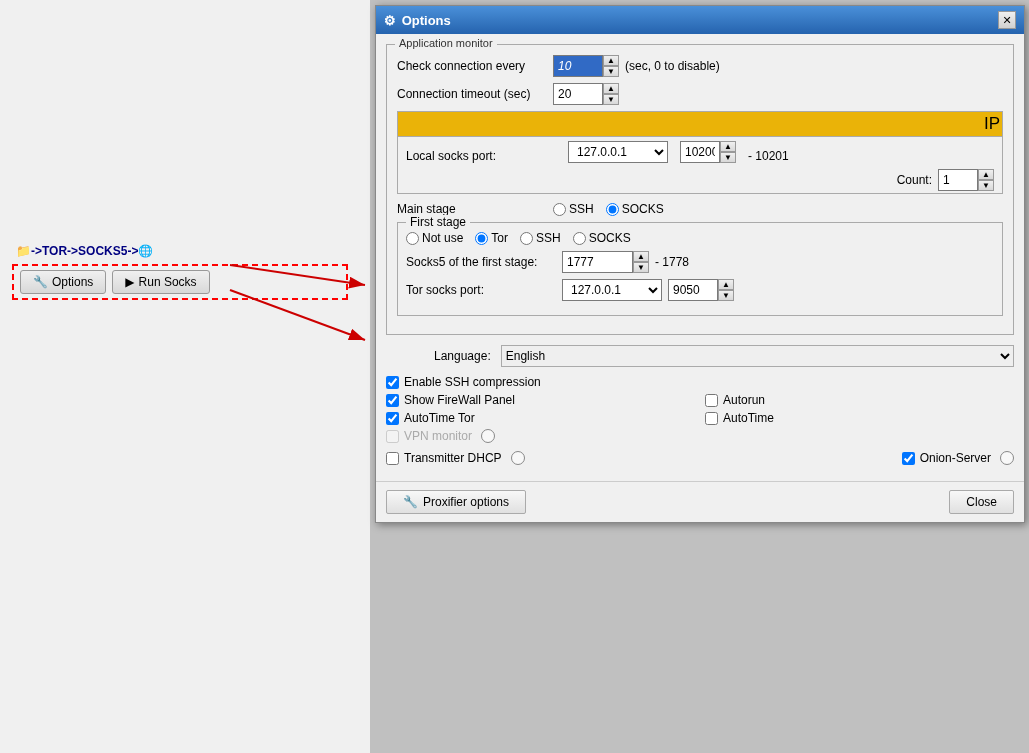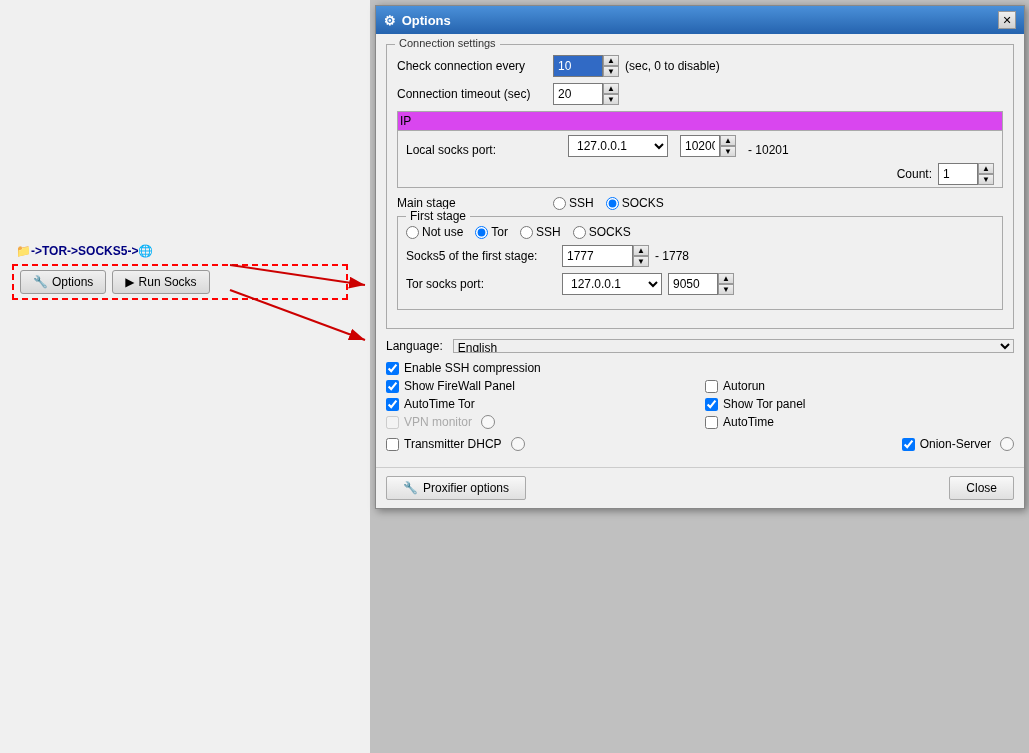--- a/index.html
+++ b/index.html
@@ -152,20 +152,21 @@
       border: 1px solid #7a7a7a;
       background: white;
       padding: 2px 4px;
       font-size: 12px;
       height: 22px;
     }
 
     .input-field.highlight {
       background: #316ac5;
       color: white;
+      font-style: italic;
     }
 
     .input-small { width: 50px; }
 
     
     .spinner {
       display: flex;
       align-items: center;
     }
 
@@ -187,24 +188,24 @@
       flex-direction: column;
     }
 
     
     .ip-section {
       border: 1px solid #aaa;
       margin-bottom: 8px;
     }
 
     .ip-header {
-      background: #d946ef;
-      text-align: left;
+      background: #eab308;
+      text-align: right;
       padding: 2px;
-      font-size: 12px;
+      font-size: 17px;
       border-bottom: 1px solid #aaa;
     }
 
     .ip-row {
       display: flex;
       align-items: flex-end;
       padding: 4px 8px;
       gap: 12px;
     }
 
@@ -251,20 +252,21 @@
       padding: 0 4px;
       font-size: 12px;
     }
 
     
     .lang-row {
       display: flex;
       align-items: center;
       gap: 10px;
       margin-bottom: 8px;
+      margin-left: 48px;
     }
 
     
     .checkbox-grid {
       display: grid;
       grid-template-columns: 1fr 1fr;
       gap: 4px 10px;
       margin-bottom: 8px;
     }
 
@@ -359,21 +361,21 @@
     <div class="dialog-title">
       <span>⚙</span>
       <span>Options</span>
     </div>
     <div class="dialog-close">✕</div>
   </div>
 
   <div class="dialog-body">
 
     <div class="group-box">
-      <span class="group-box-title">Connection settings</span>
+      <span class="group-box-title">Application monitor</span>
 
       <div class="form-row">
         <span class="form-label">Check connection every</span>
         <div class="spinner">
           <input class="input-field input-small highlight" type="text" value="10" style="">
           <div class="spinner-btns">
             <div class="spinner-btn">▲</div>
             <div class="spinner-btn">▼</div>
           </div>
         </div>
@@ -478,21 +480,21 @@
               <div class="spinner-btn">▼</div>
             </div>
           </div>
         </div>
       </div>
 
     </div>
 
     <div class="lang-row">
       <span>Language:</span>
-      <select style="flex:1; height:14px; font-size:12px; border: 1px solid #aaa;">
+      <select style="flex:1; height:22px; font-size:12px; border: 1px solid #aaa;">
         <option>English</option>
         <option>Russian</option>
         <option>German</option>
       </select>
     </div>
 
     <div style="margin-bottom:6px">
 
       <div class="check-item" style="margin-bottom:4px">
         <input type="checkbox" checked="" style="">
@@ -506,31 +508,27 @@
         </div>
         <div class="check-item">
           <input type="checkbox" style="">
           <span>Autorun</span>
         </div>
         <div class="check-item">
           <input type="checkbox" checked="" style="">
           <span>AutoTime Tor</span>
         </div>
         <div class="check-item">
-          <input type="checkbox" checked="" style="">
-          <span>Show Tor panel</span>
+          <input type="checkbox" style="">
+          <span>AutoTime</span>
         </div>
         <div class="check-item disabled">
           <input type="checkbox" disabled="" style="">
           <span>VPN monitor</span>
           <span class="circle-indicator" style="margin-left:4px"></span>
-        </div>
-        <div class="check-item">
-          <input type="checkbox" style="">
-          <span>AutoTime</span>
         </div>
       </div>
 
       <div style="display:flex; gap:10px; align-items:center; margin-top:2px">
         <div class="check-item">
           <input type="checkbox" style="">
           <span>Transmitter DHCP</span>
           <span class="circle-indicator" style="margin-left:4px"></span>
         </div>
         <div class="check-item" style="margin-left:auto">

